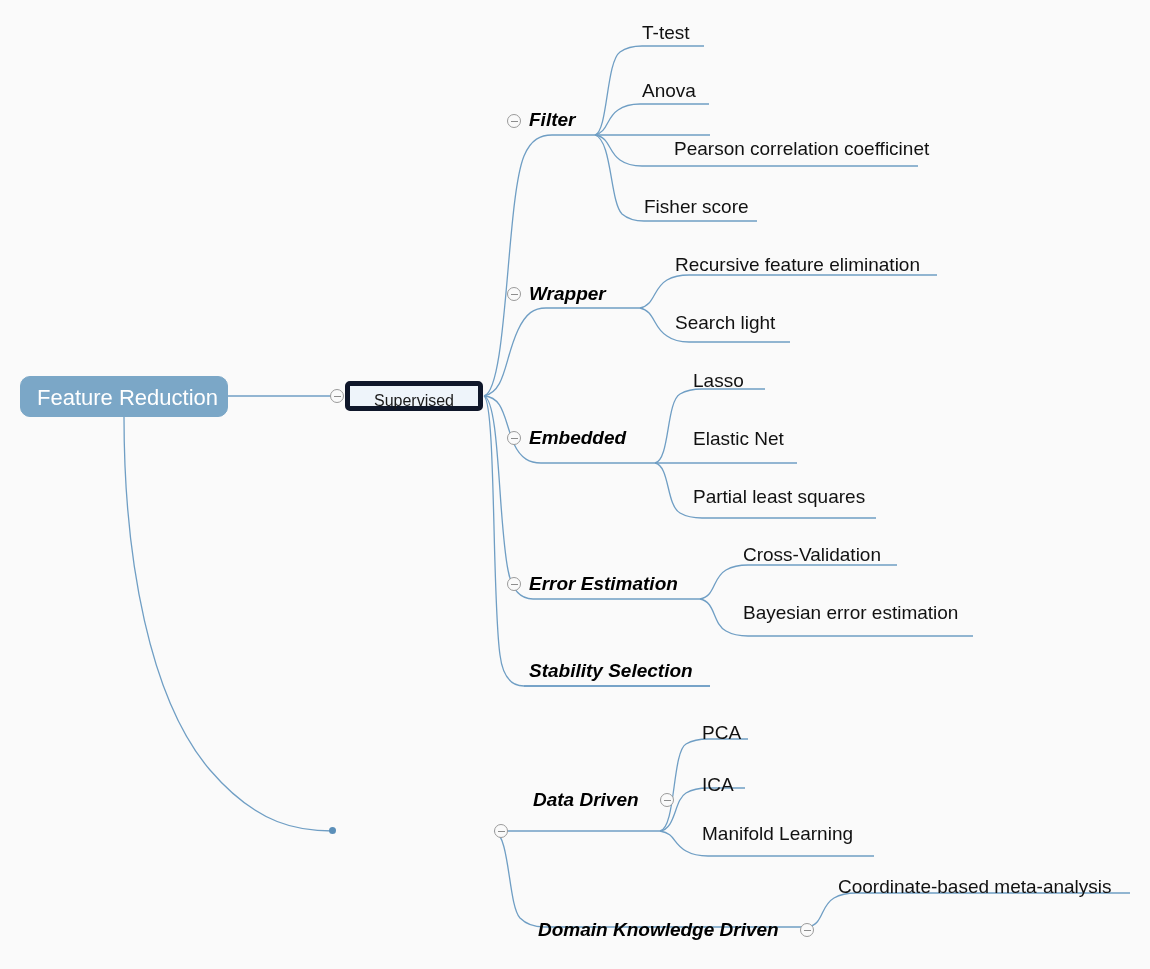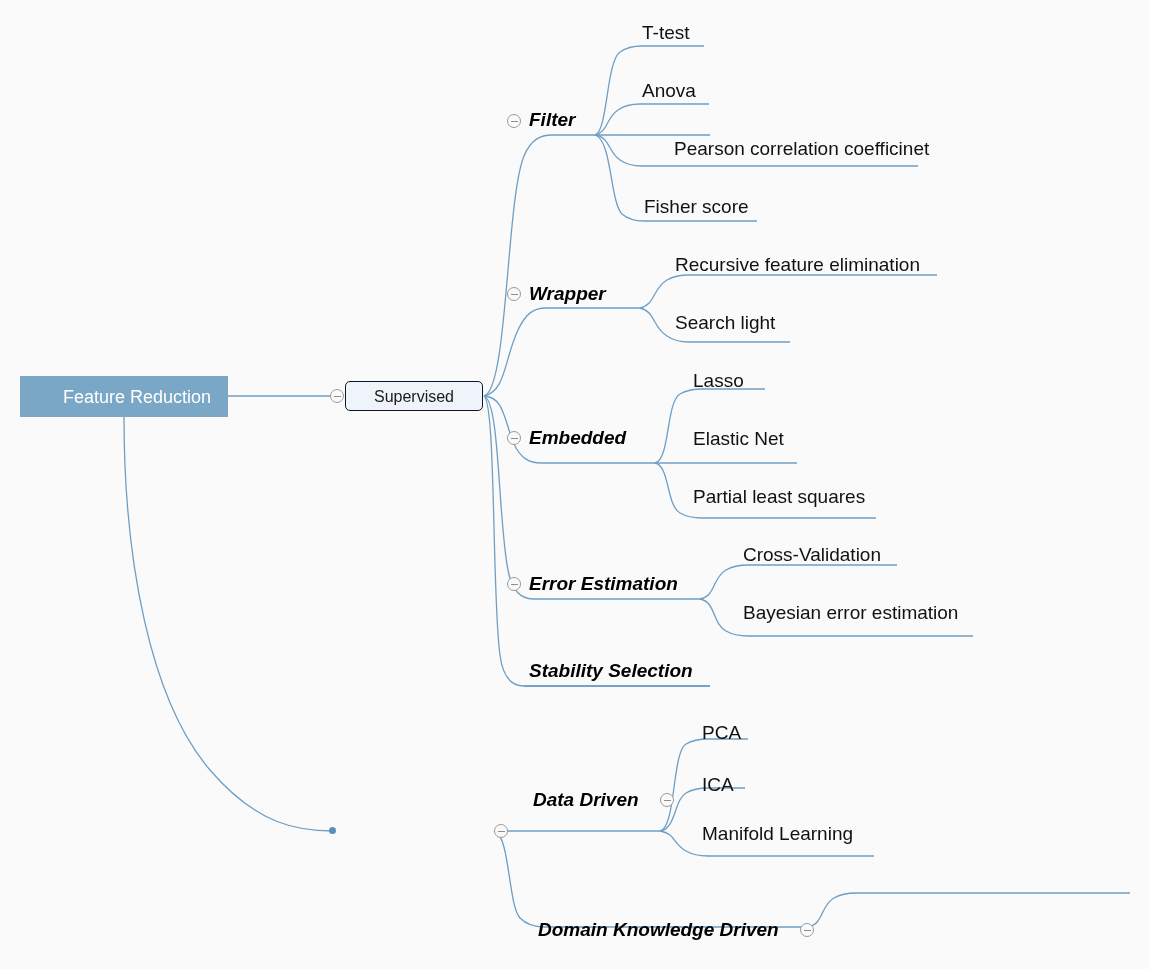--- a/index.html
+++ b/index.html
@@ -32,31 +32,31 @@
 
   
   .node {
     position: absolute;
     white-space: nowrap;
     box-sizing: border-box;
   }
   .root-node {
     background: #7ba7c7;
     color: #ffffff;
-    border-radius: 0;
-    font-size: 18px;
+    border-radius: 10px;
+    font-size: 22px;
     padding: 0 16px;
     height: 41px;
     line-height: 41px;
-    text-align: right;
+    text-align: center;
     border: 1px solid #7ba7c7;
   }
   .box-node {
     background: #eef4fa;
-    border: 1px solid #0f172a;
+    border: 5px solid #0f172a;
     border-radius: 5px;
     color: #1a1a1a;
     font-size: 16px;
     height: 30px;
     line-height: 29px;
     padding: 0 13px;
     text-align: center;
   }
   .branch-label {
     font-size: 19px;
@@ -182,14 +182,15 @@
   <div class="node branch-label" style="left:533px; top:790px;">Data Driven</div>
   <div class="toggle" style="left:660px; top:793px;"></div>
 
   <div class="node leaf-label" style="left:702px; top:723px;">PCA</div>
   <div class="node leaf-label" style="left:702px; top:775px;">ICA</div>
   <div class="node leaf-label" style="left:702px; top:824px;">Manifold Learning</div>
 
   <div class="node branch-label" style="left:538px; top:920px;">Domain Knowledge Driven</div>
   <div class="toggle" style="left:800px; top:923px;"></div>
 
+  <div class="node leaf-label" style="left:838px; top:877px;">Coordinate-based meta-analysis</div>
 
 </div>
 
 </body></html>

